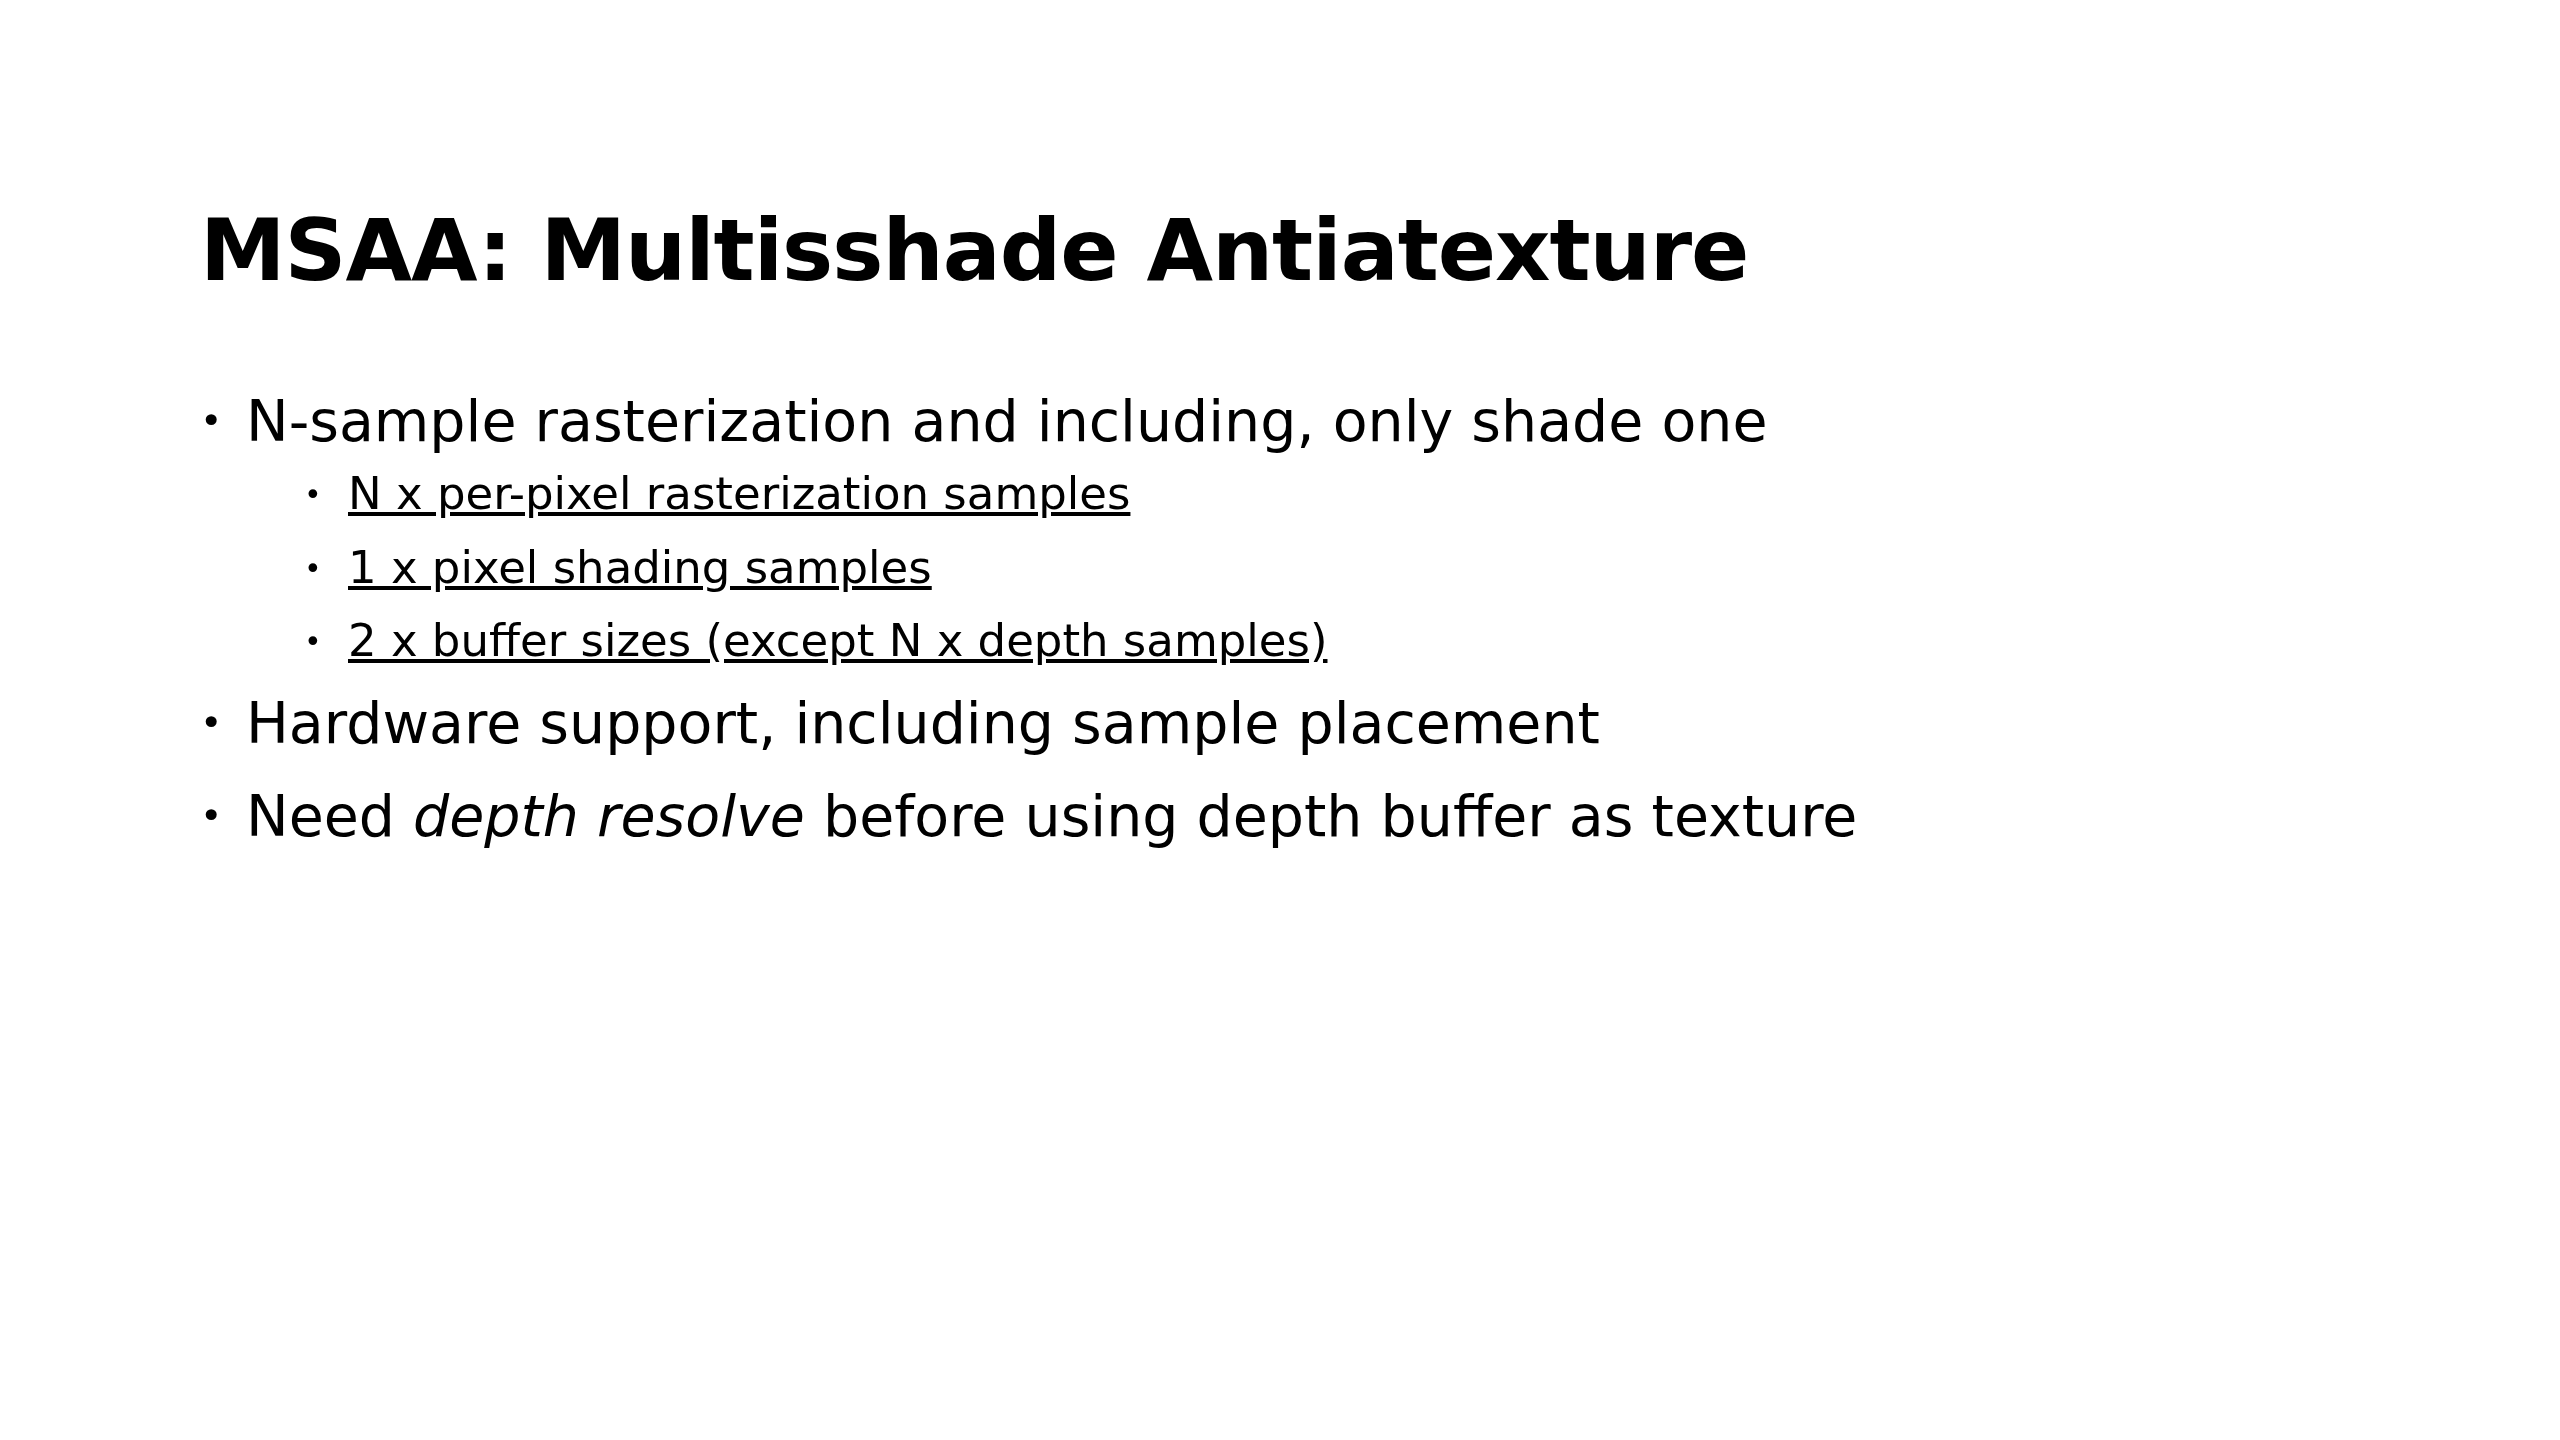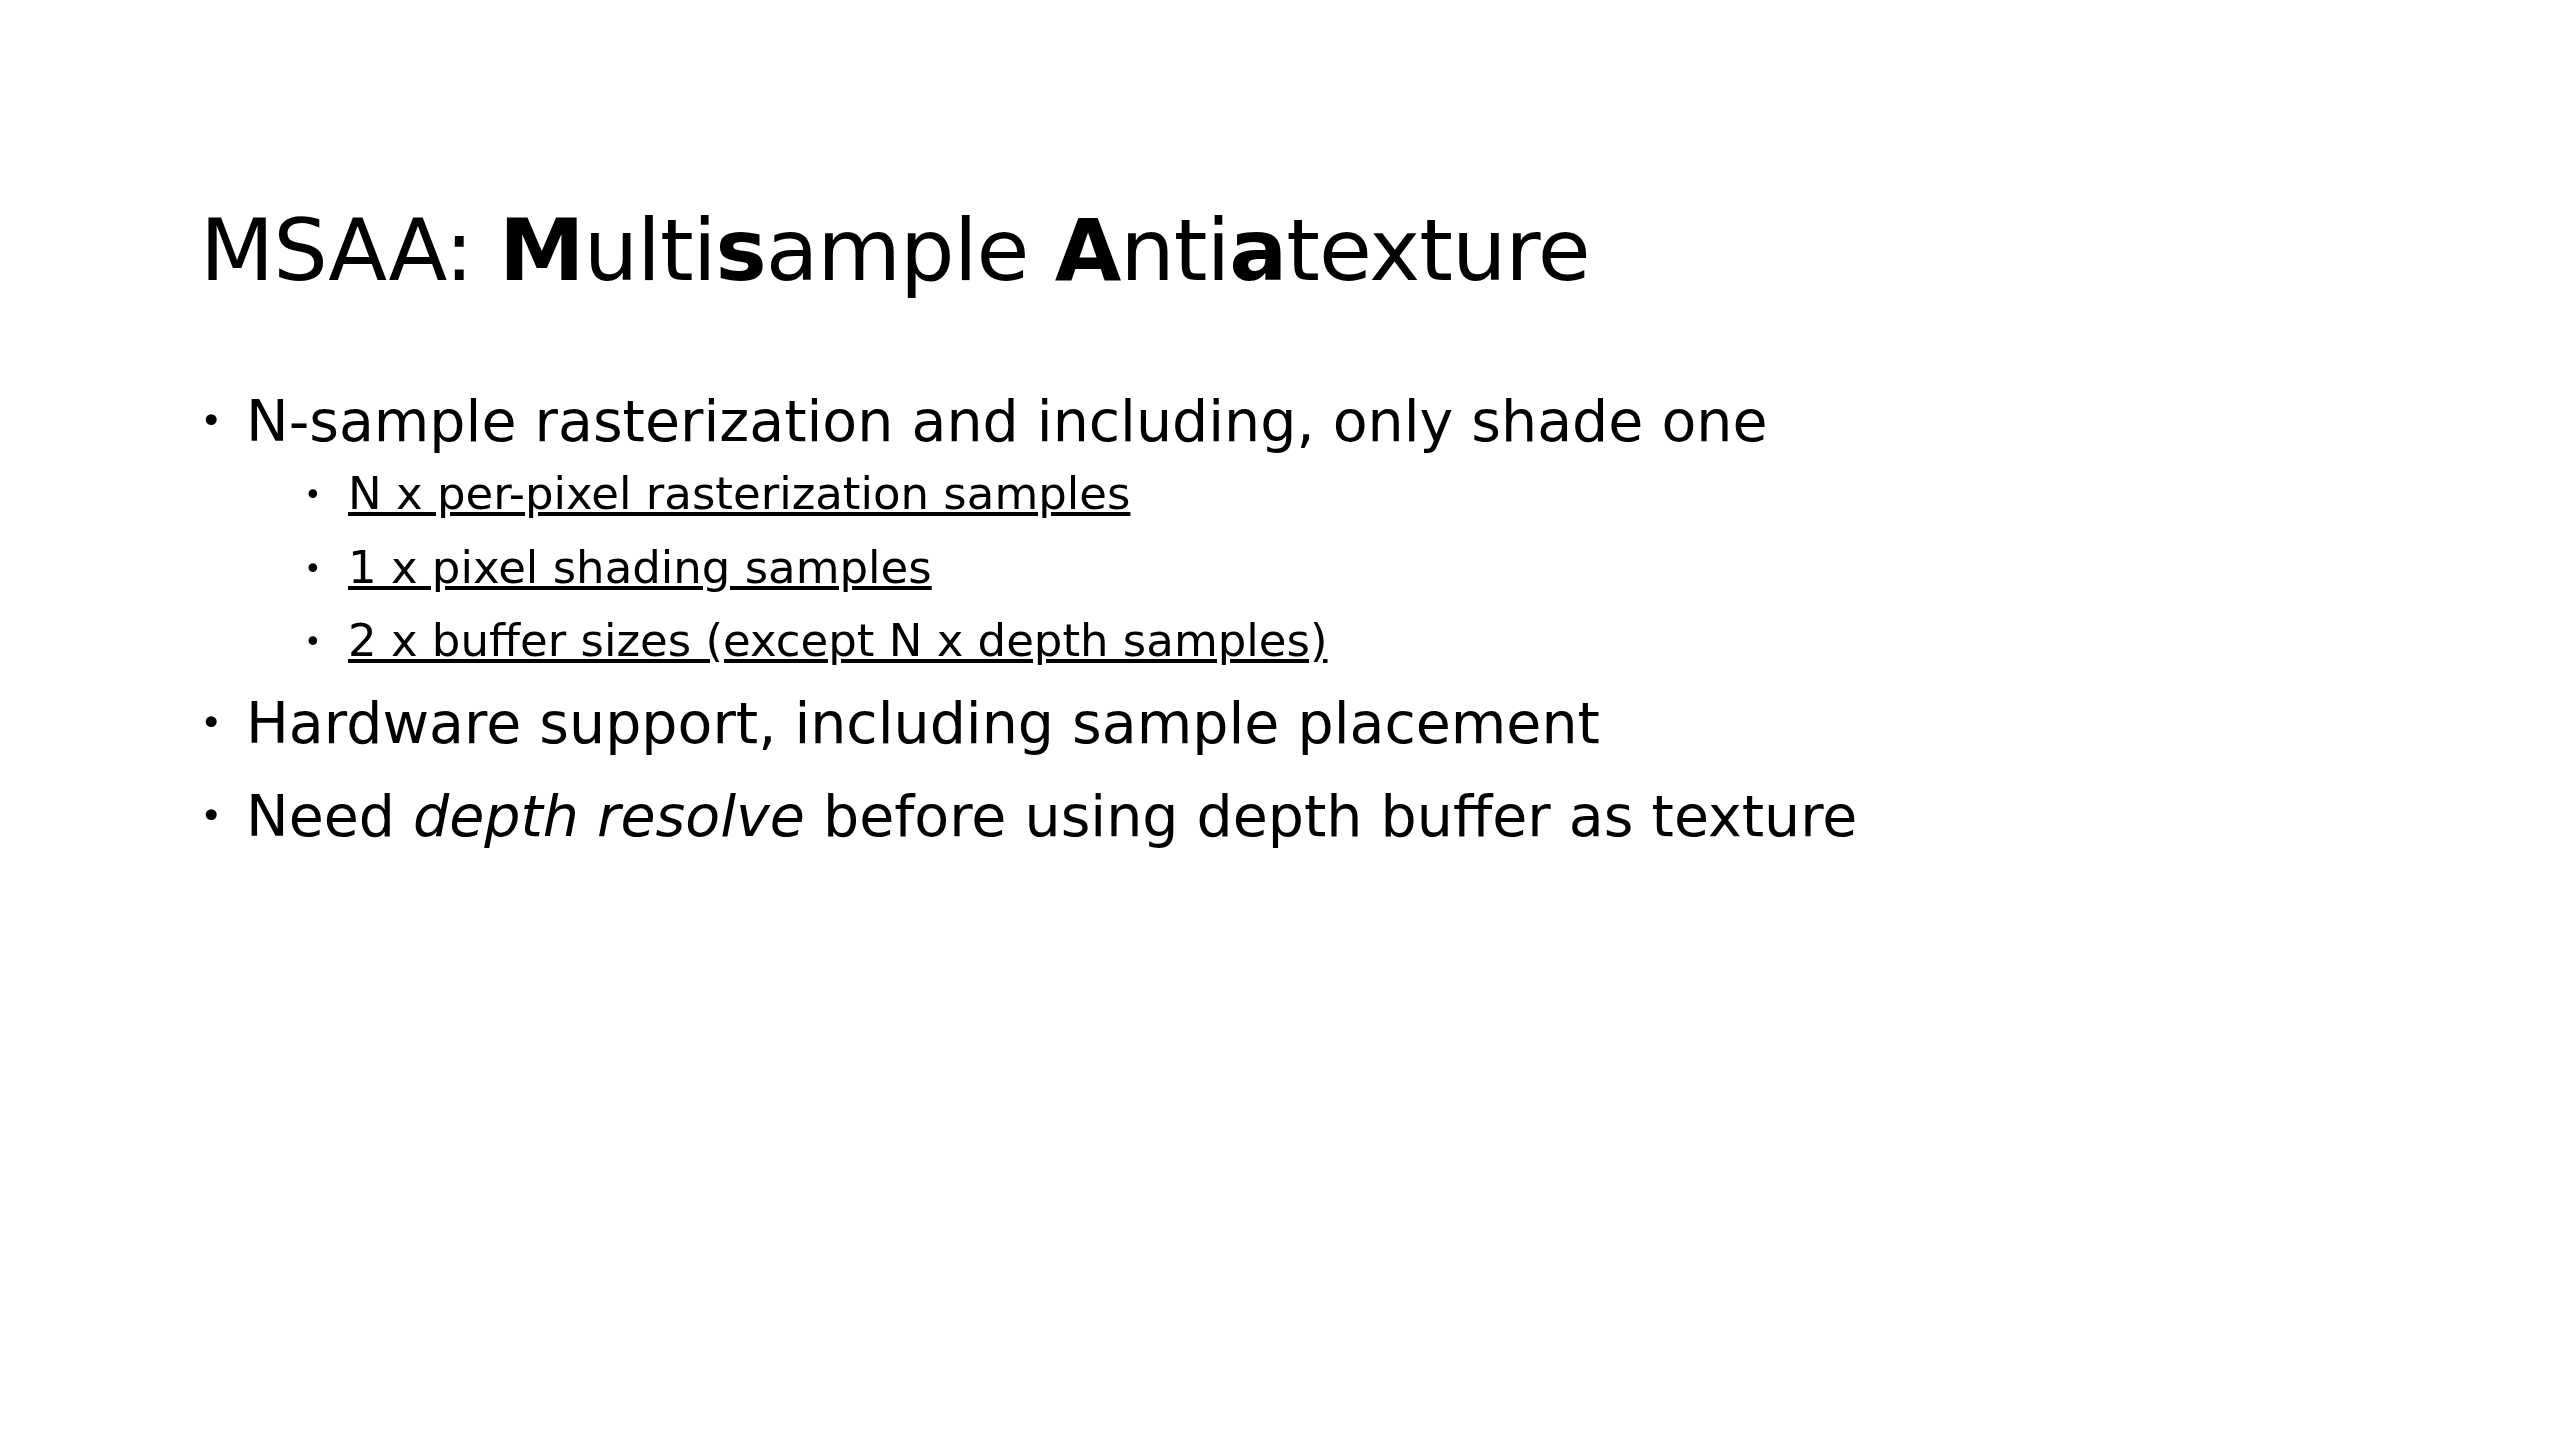--- a/index.html
+++ b/index.html
@@ -28,21 +28,21 @@
     left: 200px;
     top: 143px;
     width: 2200px;
     font-size: 86px;
     line-height: 1.14;
     font-weight: 300;
     color: #000000;
     letter-spacing: -0.012em;
     white-space: nowrap;
   }
-  .slide-title .t-reg { font-weight: 400; text-align: right; }
+  .slide-title .t-reg { font-weight: 700; text-align: right; }
   .slide-title .t-bold { font-weight: 700; }
 
   
   .body-block {
     position: absolute;
     left: 200px;
     top: 388px;
     width: 2250px;
   }
 
@@ -103,21 +103,21 @@
     font-weight: 400;
     text-align: right;
   }
 </style>
 </head>
 <body>
 
 <div class="slide" style="background: rgb(255, 255, 255); color: rgb(0, 0, 0);">
 
   <h1 class="slide-title">
-    <span class="t-reg">MSAA: </span><span class="t-bold">M</span><span class="t-reg">ulti</span><span class="t-bold">s</span><span class="t-reg">ample </span><span class="t-bold">A</span><span class="t-reg">nti</span><span class="t-bold">a</span><span class="t-reg">texture</span>
+    <span class="t-reg">MSAA: </span><span class="t-bold">M</span><span class="t-reg">ulti</span><span class="t-bold">s</span><span class="t-reg">shade </span><span class="t-bold">A</span><span class="t-reg">nti</span><span class="t-bold">a</span><span class="t-reg">texture</span>
   </h1>
 
   <div class="body-block">
 
     <div class="bullet lvl1">
       <span class="marker">•</span>
       <span class="btext">N-sample rasterization and including, only shade one</span>
     </div>
 
     <div class="lvl2-group">

